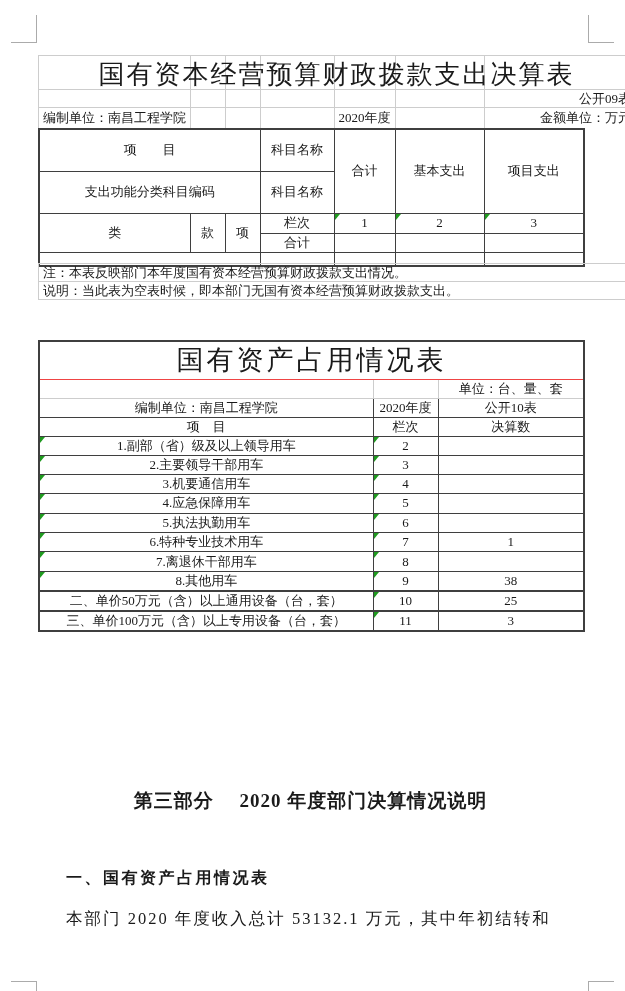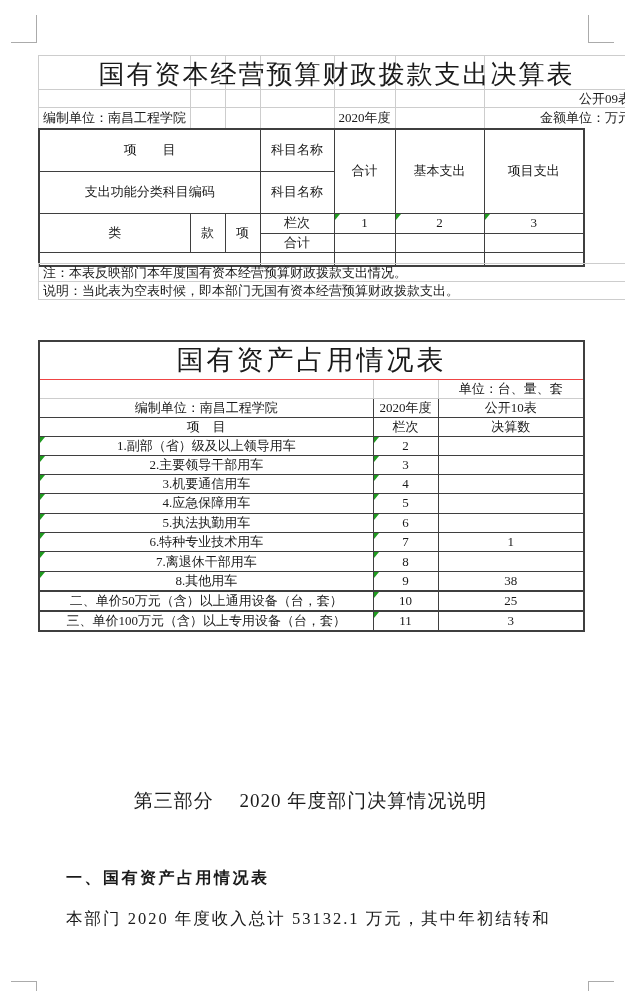--- a/index.html
+++ b/index.html
@@ -60,21 +60,21 @@
 
   
   .t1notes { top:263px; }
   .t1notes .frow { height:18px; line-height:18px; padding-left:4px; }
   .t2post { top:646px; }
   .t2post .frow { height:19px; line-height:19px; padding-left:4px; }
 
   
   .part-title {
     position:absolute; left:38px; width:545px; top:788px; text-align:center;
-    font-size:19px; font-weight:normal; letter-spacing:1px; white-space:nowrap;
+    font-size:19px; font-weight:bold; letter-spacing:1px; white-space:nowrap;
   }
   .sub-title {
     position:absolute; left:66px; top:868px;
     font-family:"Liberation Sans","DejaVu Sans",sans-serif;
     font-size:16px; font-weight:bold; letter-spacing:2.5px; white-space:nowrap;
   }
   .body-line {
     position:absolute; left:66px; top:908px; width:500px;
     font-size:16.5px; letter-spacing:2px; white-space:nowrap;
   }

